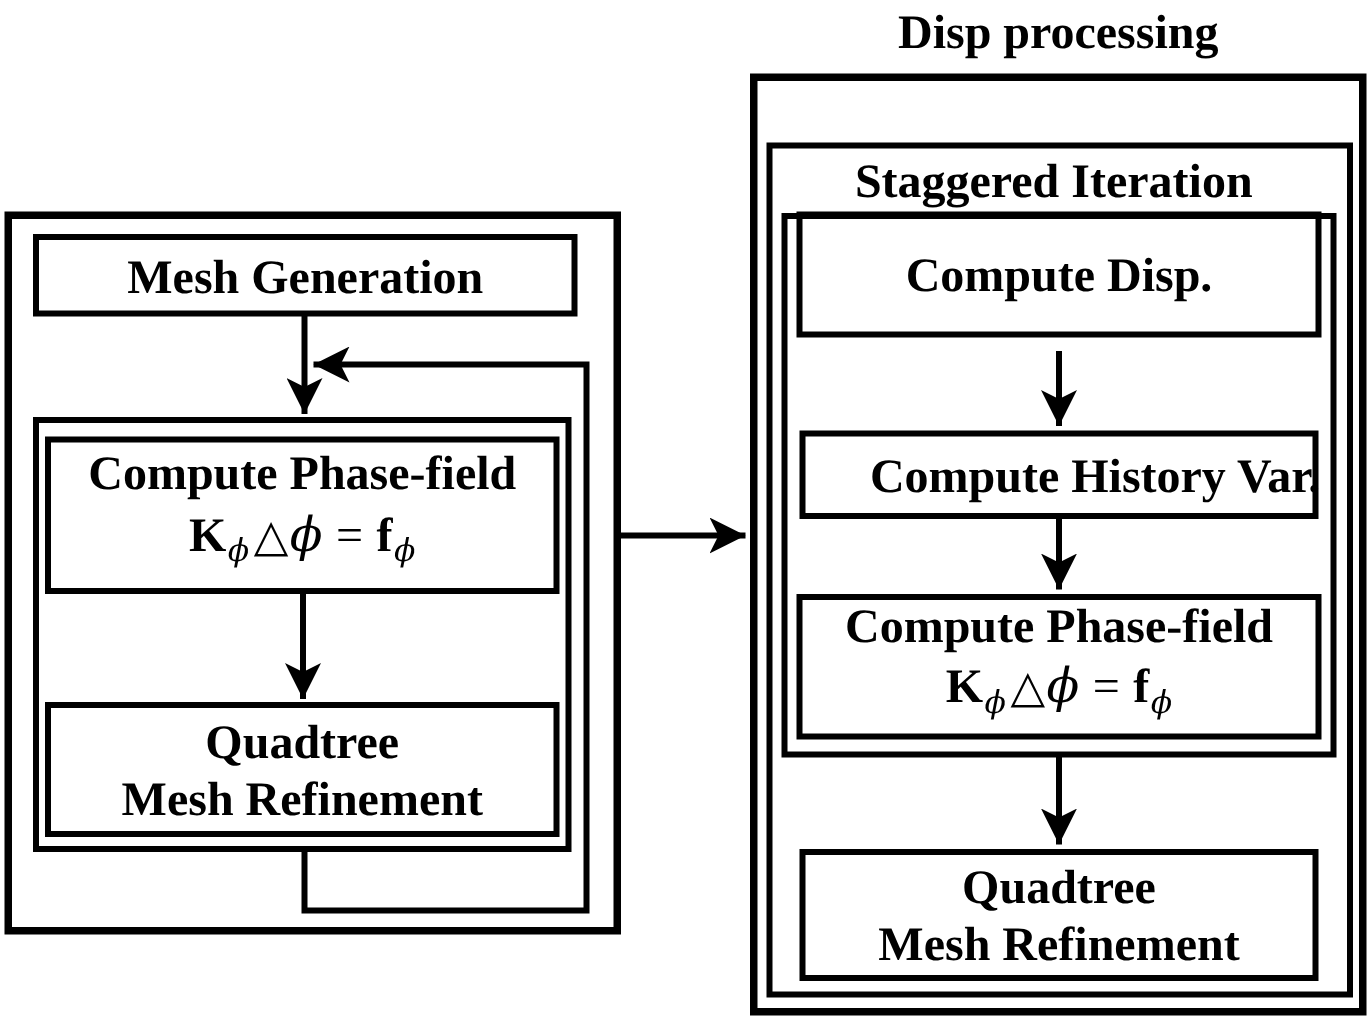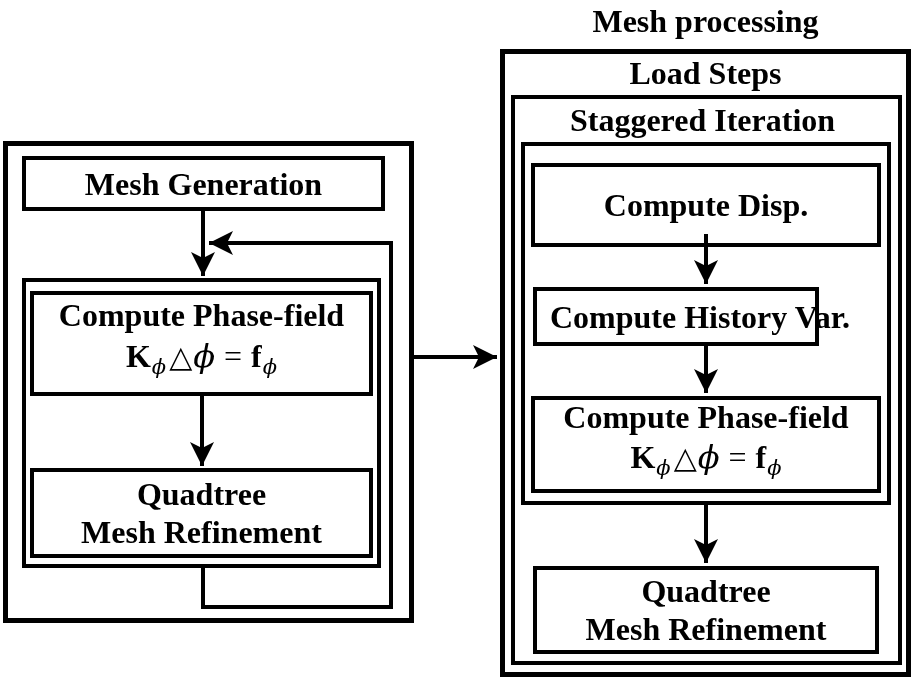--- a/index.html
+++ b/index.html
@@ -52,37 +52,36 @@
   <div class="tbox" style="left:30px; top:291px; width:343px; height:105px;">
     <span class="bl tight">Compute Phase-field</span>
     <span class="eq"><span class="eb">K</span><span class="sub phiglyph">ϕ</span><span class="tri">△</span><span class="pvar">ϕ</span><span class="eqs">=</span><span class="eb">f</span><span class="sub phiglyph">ϕ</span></span>
   </div>
 
   <div class="tbox" style="left:30px; top:468px; width:343px; height:90px;">
     <span class="bl">Quadtree</span>
     <span class="bl">Mesh Refinement</span>
   </div>
 
-  <div class="title" style="left:500px; width:411px; top:3px;">Mesh processing</div>
+  <div class="title" style="left:500px; width:411px; top:3px;">Disp processing</div>
 
   <div class="frame thick" style="left:500px; top:49px; width:411px; height:628px;"></div>
 
-  <div class="hdr" style="left:500px; width:411px; top:55px;">Load Steps</div>
 
   <div class="frame" style="left:511px; top:95px; width:391px; height:570px;"></div>
 
   <div class="hdr" style="left:511px; width:383px; top:102px;">Staggered Iteration</div>
 
   <div class="frame" style="left:521px; top:142px; width:370px; height:363px;"></div>
 
-  <div class="tbox" style="left:531px; top:163px; width:350px; height:84px;align-items:center;">
+  <div class="tbox" style="left:531px; top:141px; width:350px; height:84px;align-items:center;">
     <span class="bl tight">Compute Disp.</span>
   </div>
 
-  <div class="tbox" style="left:533px; top:287px; width:286px; height:59px;padding-left:48px;">
+  <div class="tbox" style="left:533px; top:287px; width:346px; height:59px;padding-left:48px;">
     <span class="bl tight">Compute History Var.</span>
   </div>
 
   <div class="tbox" style="left:531px; top:396px; width:350px; height:97px;">
     <span class="bl tight">Compute Phase-field</span>
     <span class="eq" style="line-height:44px;"><span class="eb">K</span><span class="sub phiglyph">ϕ</span><span class="tri">△</span><span class="pvar">ϕ</span><span class="eqs">=</span><span class="eb">f</span><span class="sub phiglyph">ϕ</span></span>
   </div>
 
   <div class="tbox" style="left:533px; top:566px; width:346px; height:88px;">
     <span class="bl">Quadtree</span>

